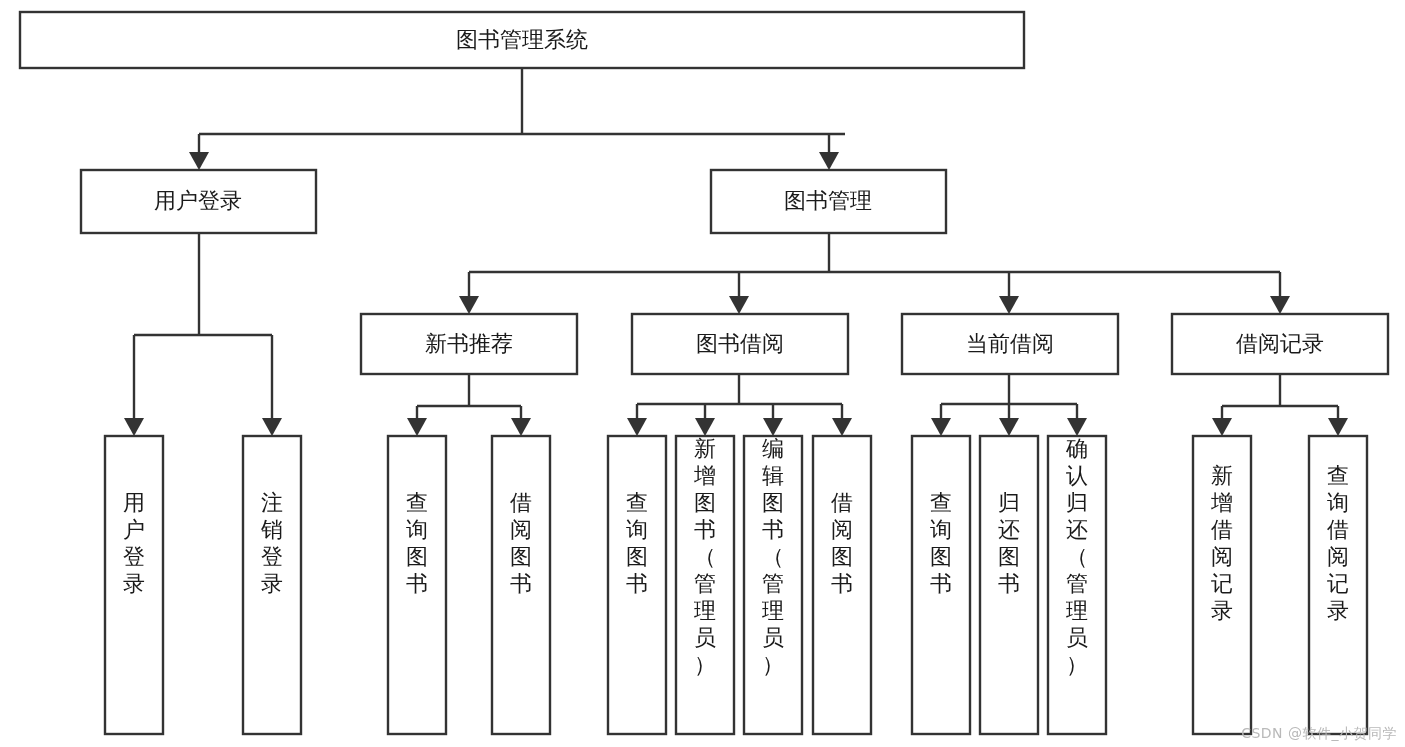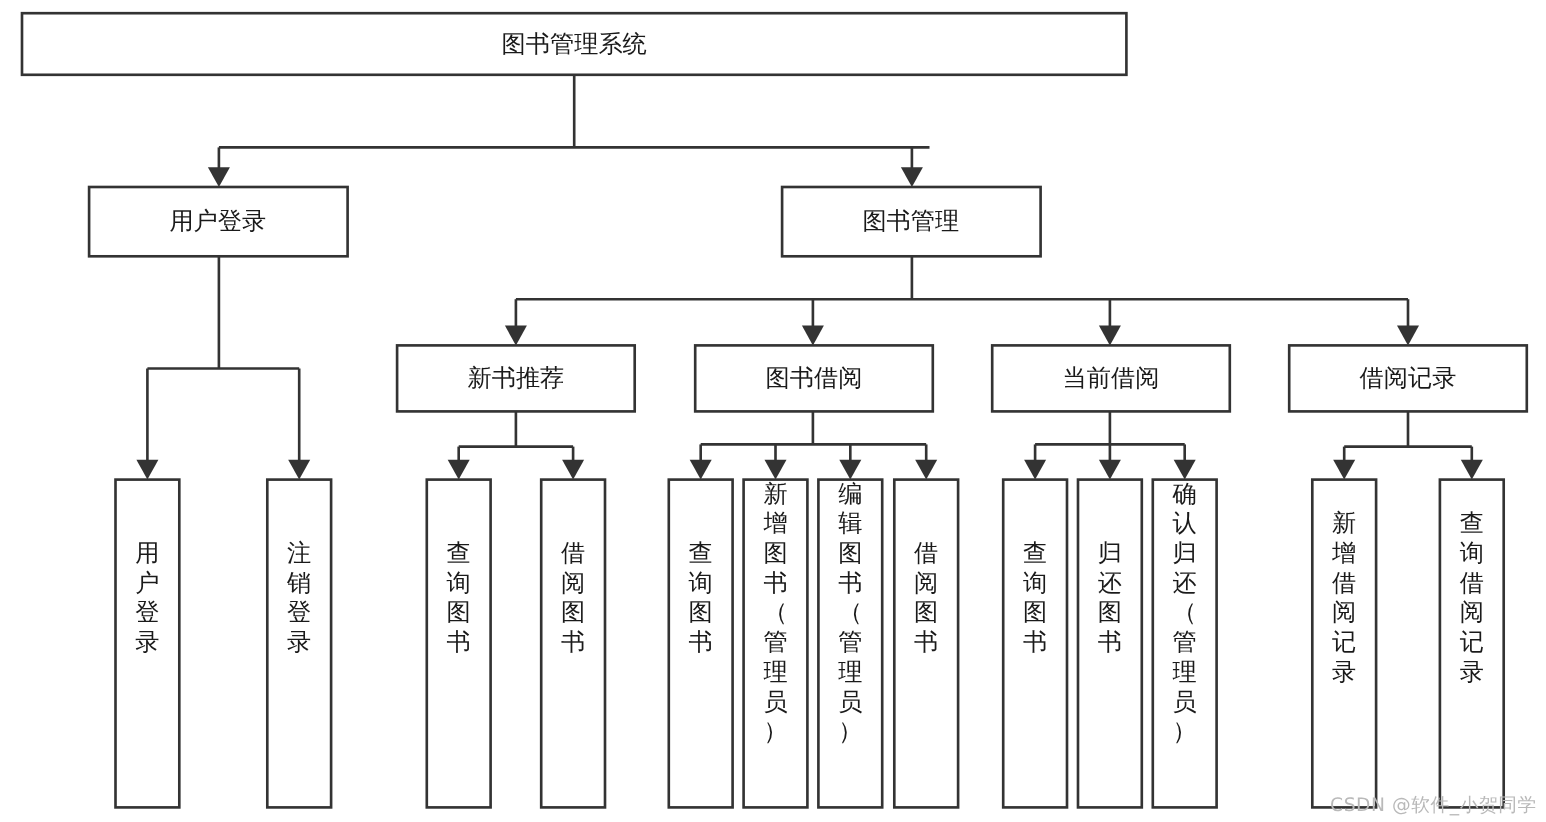--- a/index.html
+++ b/index.html
@@ -50,21 +50,21 @@
   }
   .arrow-head {
     fill: #333333;
     stroke: none;
   }
   .watermark {
     position: absolute;
     right: 8px;
     bottom: 4px;
     font-family: "DejaVu Sans", "Liberation Sans", sans-serif;
-    font-size: 17px;
+    font-size: 14px;
     color: #b9b9b9;
     white-space: nowrap;
     letter-spacing: 0.5px;
   }
 </style>
 </head>
 <body>
 
 <div id="diagram-root">
 

